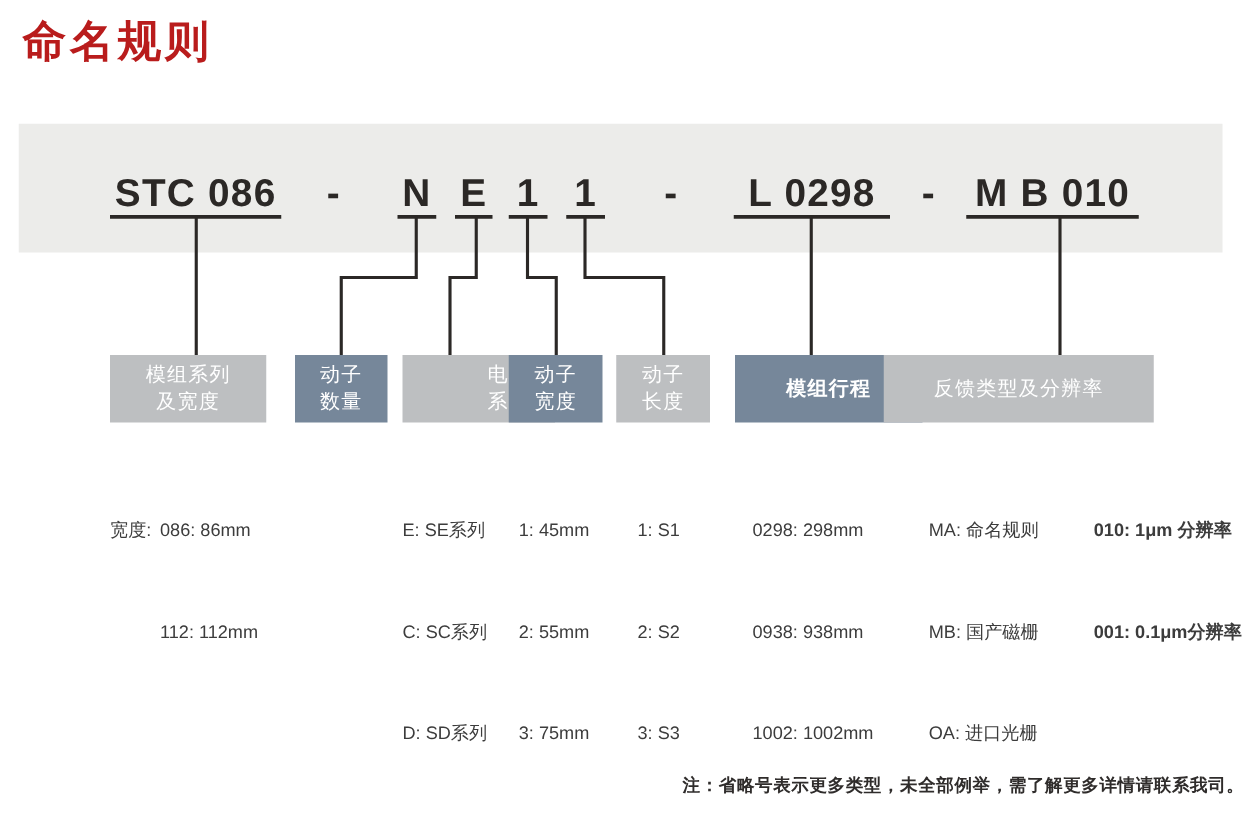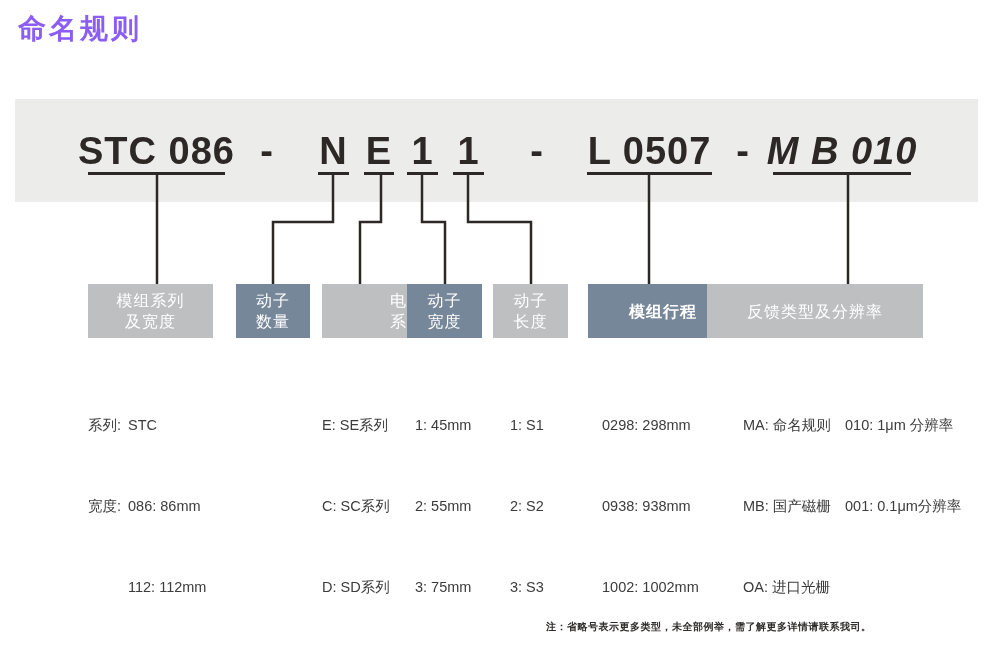--- a/index.html
+++ b/index.html
@@ -2,41 +2,41 @@
 <html><head>
 <meta charset="utf-8">
 <style>
   html,body{margin:0;padding:0;background:#ffffff;}
   .stage{
     position:relative;width:1000px;height:655px;background:#ffffff;overflow:hidden;
     font-family:"Liberation Sans","DejaVu Sans",sans-serif;color:#3c3c3c;
   }
   
   .page-title{
-    position:absolute;left:18px;top:10px;font-size:28px;font-weight:800;
-    letter-spacing:3px;color:#8b5cf6;
+    position:absolute;left:18px;top:10px;font-size:35px;font-weight:800;
+    letter-spacing:3px;color:#b91c1c;
   }
   
   .code-band{position:absolute;left:15px;top:99px;width:963px;height:103px;background:#ececea;}
   .code-seg{
     position:absolute;top:133px;height:37px;display:flex;align-items:flex-end;justify-content:center;
-    font-size:38px;font-weight:700;letter-spacing:1px;color:#2b2826;line-height:1;
+    font-size:31px;font-weight:700;letter-spacing:1px;color:#2b2826;line-height:1;
     padding-bottom:2px;box-sizing:content-box;white-space:pre;
   }
   .underlined{border-bottom:3px solid #2b2826;}
   .seg-stc{left:88px;width:137px;}
   .seg-dash1{left:253px;width:28px;}
   .seg-n{left:318px;width:31px;}
   .seg-e{left:364px;width:30px;}
   .seg-1a{left:407px;width:31px;}
   .seg-1b{left:453px;width:31px;}
   .seg-dash2{left:523px;width:28px;}
   .seg-l{left:587px;width:125px;}
   .seg-dash3{left:729px;width:28px;}
-  .seg-mb{left:773px;width:138px;font-style:italic;}
+  .seg-mb{left:773px;width:138px;}
   
   .connectors{position:absolute;left:0;top:0;width:1000px;height:655px;pointer-events:none;}
   
   .cat-box{
     position:absolute;top:284px;height:54px;display:flex;flex-direction:column;
     align-items:center;justify-content:center;color:#ffffff;font-size:16px;
     font-weight:500;line-height:21px;text-align:center;letter-spacing:1px;
   }
   .box-gray{background:#bdbfc1;}
   .box-blue{background:#76879a;}
@@ -49,45 +49,45 @@
   .box-7{left:707px;width:216px;}
   
   .spec-list{position:absolute;top:358px;font-size:14.5px;line-height:27px;color:#3c3c3c;white-space:pre;}
   .list-1{left:88px;}
   .list-2{left:237px;}
   .list-3{left:322px;}
   .list-4{left:415px;}
   .list-5{left:510px;}
   .list-6{left:602px;}
   .list-7a{left:743px;}
-  .list-7b{left:845px;}
+  .list-7b{left:875px;font-weight:bold;}
   .lbl{display:inline-block;width:40px;}
   
   .footnote{
-    position:absolute;left:546px;top:620px;font-size:10px;font-weight:600;
+    position:absolute;left:546px;top:620px;font-size:14px;font-weight:600;
     color:#2f2c2b;letter-spacing:0.5px;white-space:nowrap;
   }
 </style>
 </head>
 <body>
 
 <div class="stage">
 
   <div class="page-title">命名规则</div>
 
   <div class="code-band"></div>
 
   <div class="code-seg underlined seg-stc">STC 086</div>
   <div class="code-seg seg-dash1">-</div>
   <div class="code-seg underlined seg-n">N</div>
   <div class="code-seg underlined seg-e">E</div>
   <div class="code-seg underlined seg-1a">1</div>
   <div class="code-seg underlined seg-1b">1</div>
   <div class="code-seg seg-dash2">-</div>
-  <div class="code-seg underlined seg-l">L 0507</div>
+  <div class="code-seg underlined seg-l">L 0298</div>
   <div class="code-seg seg-dash3">-</div>
   <div class="code-seg underlined seg-mb">M B 010</div>
 
   <svg class="connectors" viewBox="0 0 1000 655" xmlns="http://www.w3.org/2000/svg">
     <g stroke="#2b2826" stroke-width="2.5" fill="none">
       <path d="M157,173 L157,284"></path>
       <path d="M333,173 L333,222 L273,222 L273,284"></path>
       <path d="M381,173 L381,222 L360,222 L360,284"></path>
       <path d="M422,173 L422,222 L445,222 L445,284"></path>
       <path d="M468,173 L468,222 L531,222 L531,284"></path>
@@ -117,21 +117,20 @@
     <span>长度</span>
   </div>
   <div class="cat-box box-blue box-6">
     <span>模组行程</span>
   </div>
   <div class="cat-box box-gray box-7">
     <span>反馈类型及分辨率</span>
   </div>
 
   <div class="spec-list list-1">
-    <div><span class="lbl">系列:</span><span>STC</span></div>
     <div><span class="lbl">宽度:</span><span>086: 86mm</span></div>
     <div><span class="lbl"></span><span>112: 112mm</span></div>
     
     
     
     
     
     
   </div>
 

